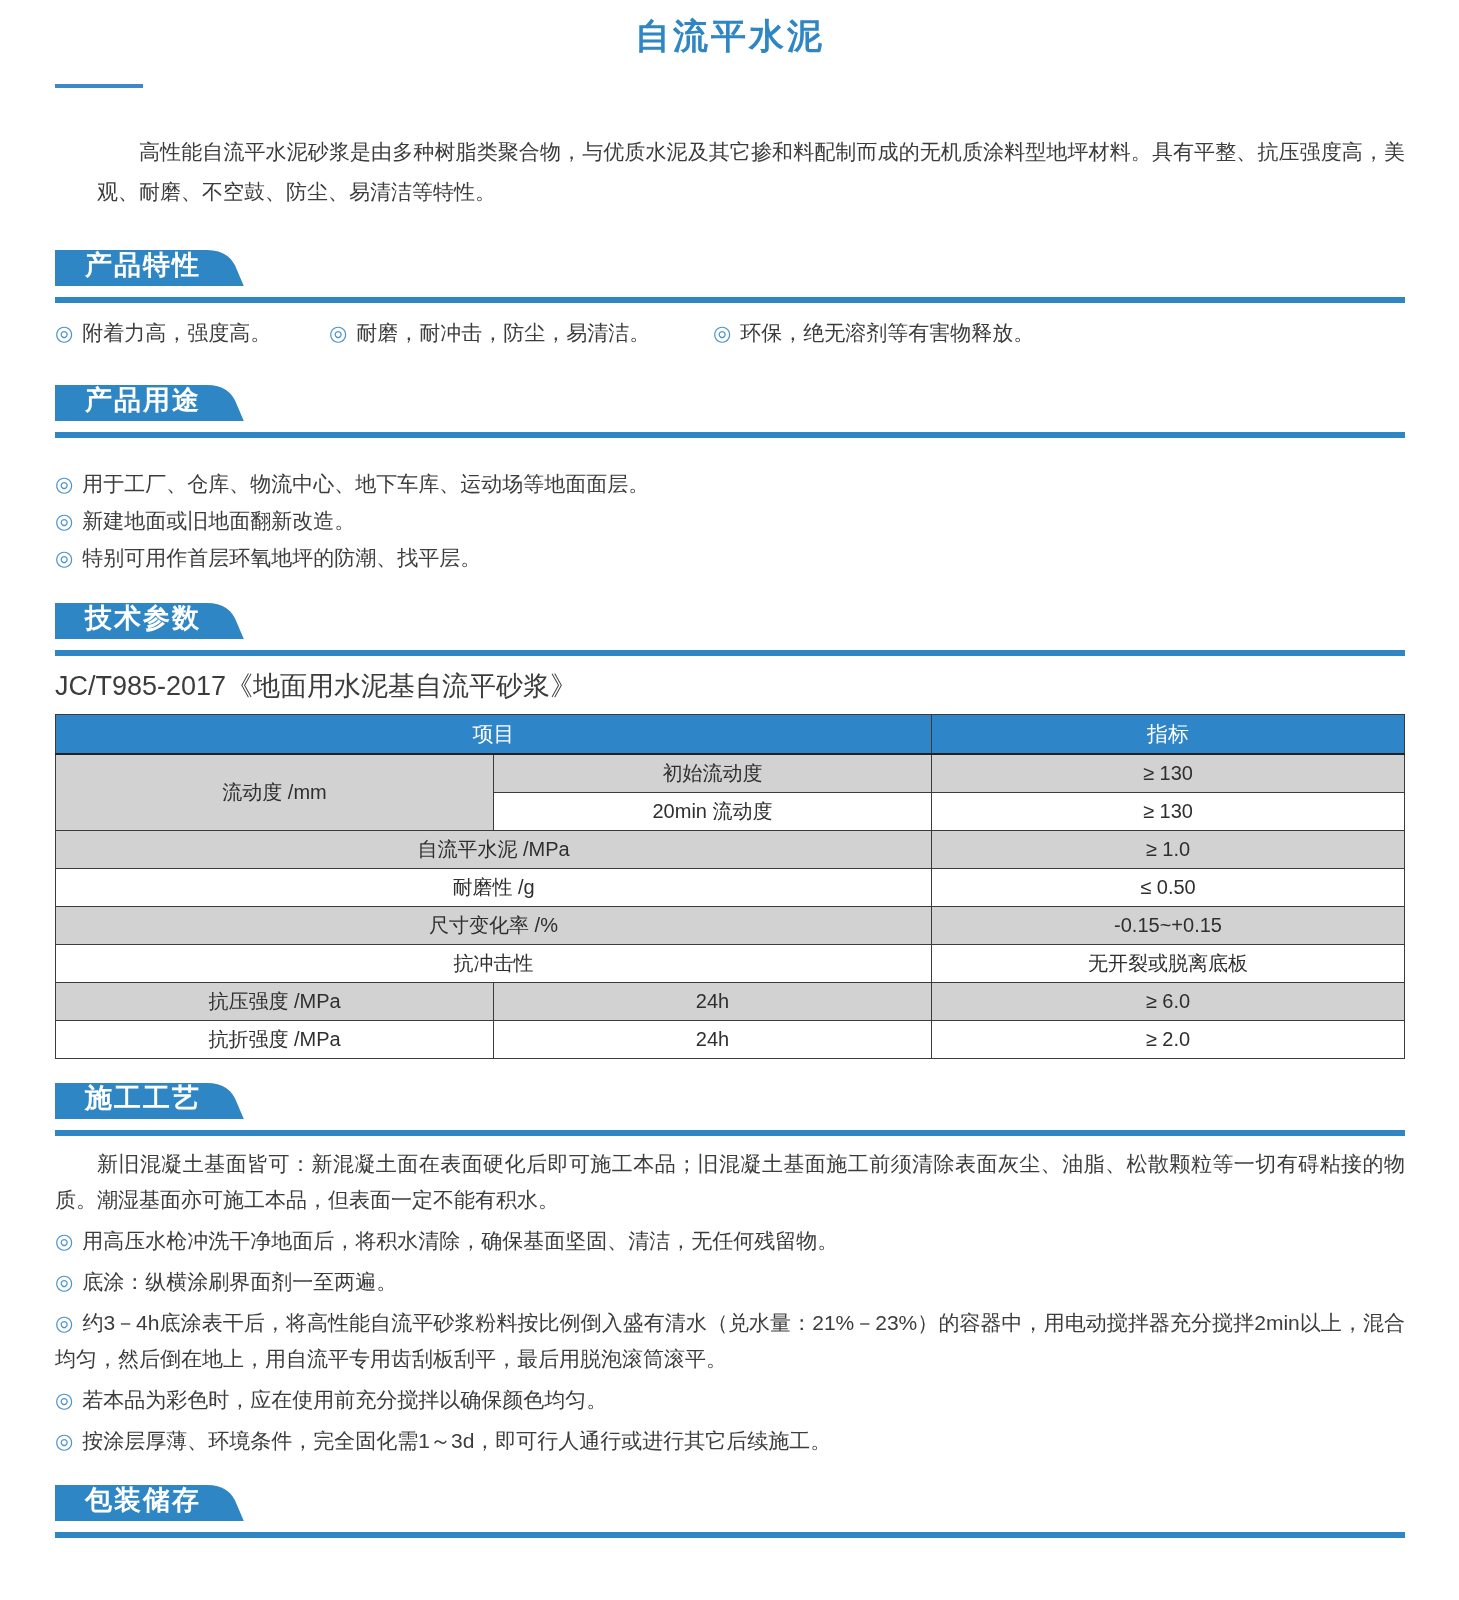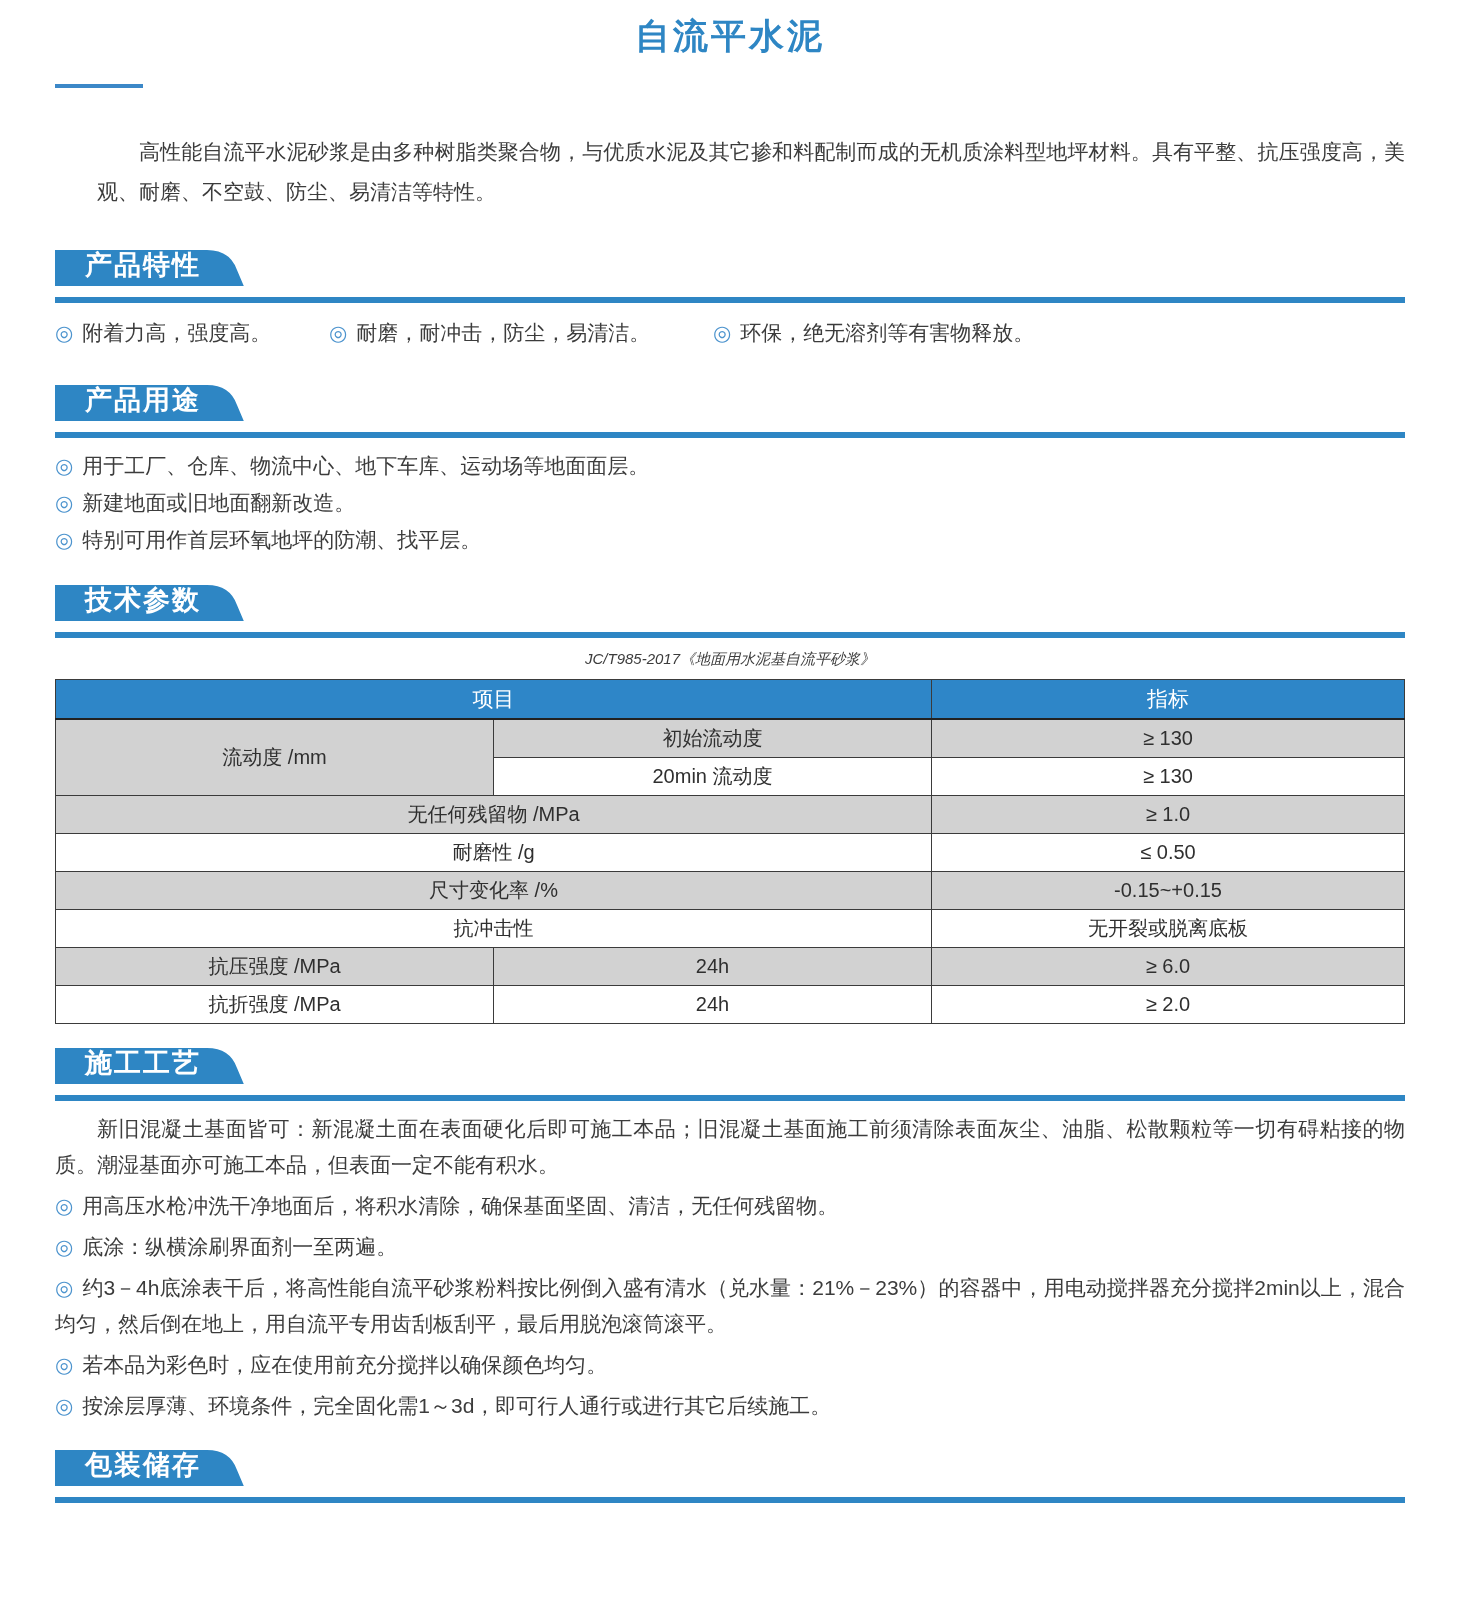--- a/index.html
+++ b/index.html
@@ -92,32 +92,30 @@
 
   .features-row {
     display: flex;
     margin-top: 12px;
   }
   .features-row .f1 { width: 274px; }
   .features-row .f2 { width: 384px; }
 
   .uses-cols {
     display: flex;
-    margin-top: 10px;
+    margin-top: 28px;
   }
   .uses-left { width: 710px; }
   .uses-left .bullet-line, .uses-right .bullet-line { margin-bottom: 1px; }
 
   
   .tech-caption {
     margin-top: 12px;
-    text-align: center;
-    font-size: 15px;
+    font-size: 27px;
     color: #3c3c3c;
-    font-style: italic;
   }
   table.tech {
     margin-top: 10px;
     width: 1350px;
     border-collapse: collapse;
     table-layout: fixed;
     font-size: 20px;
     color: #2f2f2f;
   }
   table.tech td, table.tech th {
@@ -233,21 +231,21 @@
       <tr>
         <td rowspan="2" class="gray col1">流动度 /mm</td>
         <td class="gray col2">初始流动度</td>
         <td class="gray col3">≥ 130</td>
       </tr>
       <tr>
         <td class="white col2">20min 流动度</td>
         <td class="white col3">≥ 130</td>
       </tr>
       <tr>
-        <td colspan="2" class="gray">无任何残留物 /MPa</td>
+        <td colspan="2" class="gray">自流平水泥 /MPa</td>
         <td class="gray">≥ 1.0</td>
       </tr>
       <tr>
         <td colspan="2" class="white">耐磨性 /g</td>
         <td class="white">≤ 0.50</td>
       </tr>
       <tr>
         <td colspan="2" class="gray">尺寸变化率 /%</td>
         <td class="gray">-0.15~+0.15</td>
       </tr>

